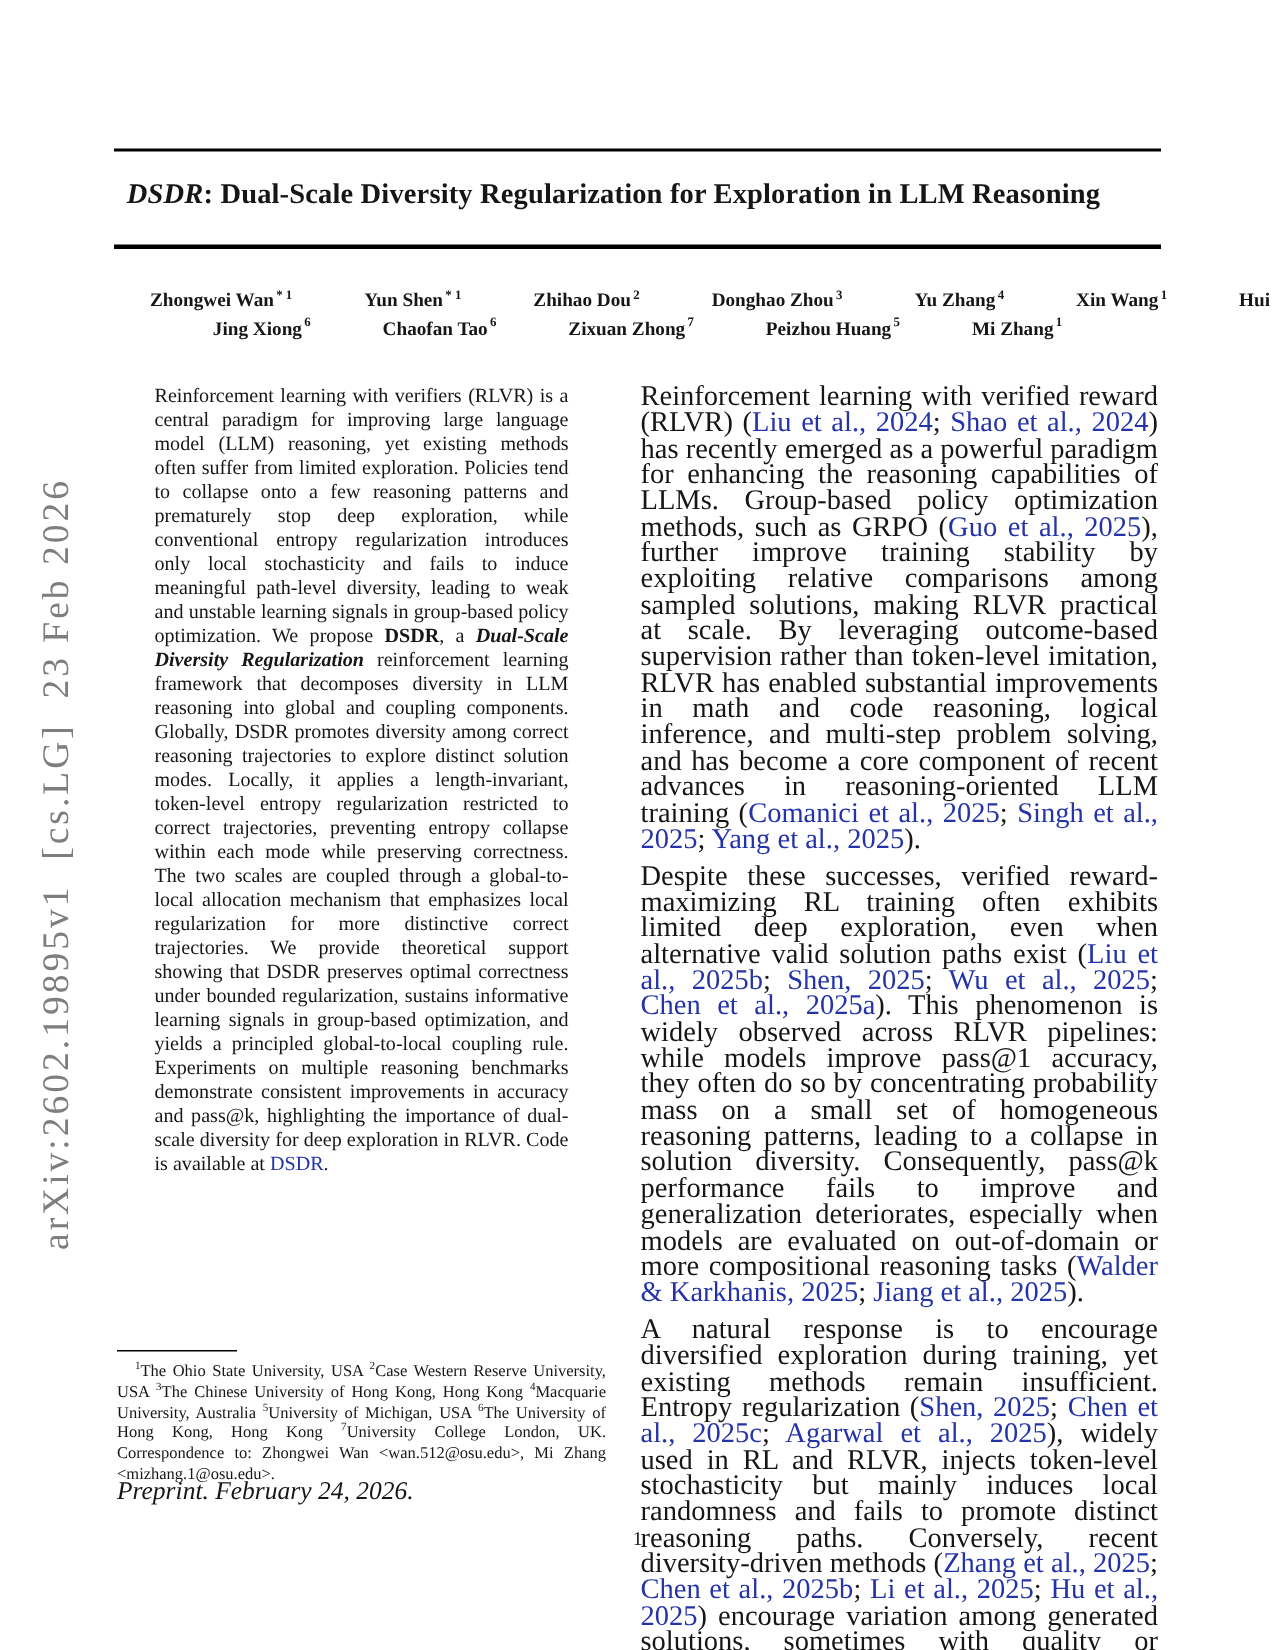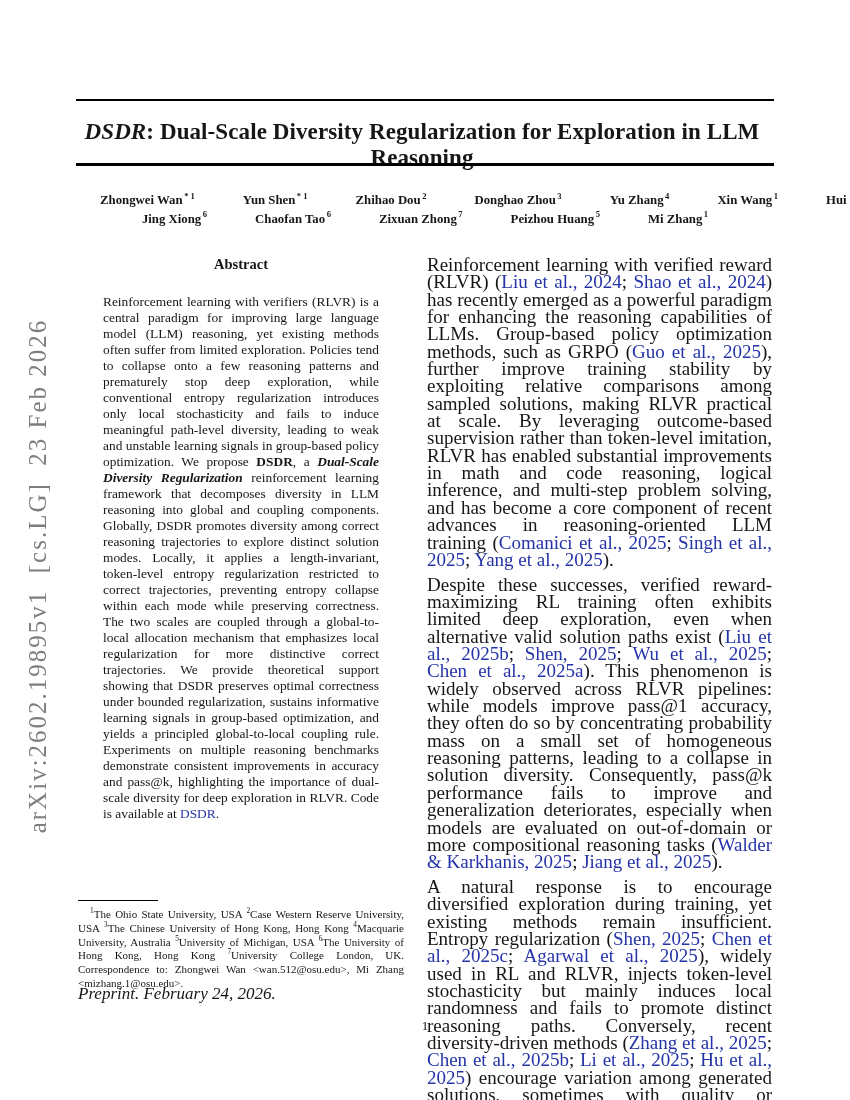--- a/index.html
+++ b/index.html
@@ -9,22 +9,22 @@
     color:#161616; overflow:hidden;
   }
   .arxiv-banner {
     position:absolute; left:-242px; top:562px; width:560px;
     text-align:center; transform:rotate(-90deg); transform-origin:center;
     font-size:25px; letter-spacing:2px; color:#7e7e7e; white-space:pre;
   }
   .rule-top { position:absolute; left:76px; top:99px; width:698px; height:1.5px; background:#000; }
   .rule-thick { position:absolute; left:76px; top:163px; width:698px; height:2.6px; background:#000; }
   .paper-title {
-    position:absolute; left:63px; top:119px; width:718px; text-align:center;
-    font-size:23px; font-weight:bold; letter-spacing:0.1px;
+    position:absolute; left:50px; top:119px; width:718px; text-align:center;
+    font-size:19px; font-weight:bold; letter-spacing:0.1px;
   }
   .authors {
     position:absolute; left:76px; top:191px; width:698px; text-align:center;
     font-size:12.8px; font-weight:bold; line-height:18.5px;
   }
   .author { margin:0 24px; white-space:nowrap; }
   .author .seg-sup { margin-left:1.5px; }
   .col-left  { position:absolute; left:78px;  top:256px; width:326px; }
   .col-right { position:absolute; left:427px; top:256px; width:345px; }
   .section-heading { font-size:14.5px; font-weight:bold; }
@@ -62,21 +62,20 @@
 <div class="paper-title"><span class="seg-bi">DSDR</span><span class="seg-b">: Dual-Scale Diversity Regularization for Exploration in LLM Reasoning</span></div>
 
 <div class="rule-thick"></div>
 
 <div class="authors">
   <div><span class="author"><span>Zhongwei Wan</span><span class="seg-sup">* 1</span></span><span class="author"><span>Yun Shen</span><span class="seg-sup">* 1</span></span><span class="author"><span>Zhihao Dou</span><span class="seg-sup">2</span></span><span class="author"><span>Donghao Zhou</span><span class="seg-sup">3</span></span><span class="author"><span>Yu Zhang</span><span class="seg-sup">4</span></span><span class="author"><span>Xin Wang</span><span class="seg-sup">1</span></span><span class="author"><span>Hui Shen</span><span class="seg-sup">5</span></span></div>
   <div><span class="author"><span>Jing Xiong</span><span class="seg-sup">6</span></span><span class="author"><span>Chaofan Tao</span><span class="seg-sup">6</span></span><span class="author"><span>Zixuan Zhong</span><span class="seg-sup">7</span></span><span class="author"><span>Peizhou Huang</span><span class="seg-sup">5</span></span><span class="author"><span>Mi Zhang</span><span class="seg-sup">1</span></span></div>
 </div>
 
 <div class="col-left">
-  <div class="section-heading abstract-heading">Abstract</div>
   <div class="abstract-body"><span>Reinforcement learning with verifiers (RLVR) is a central paradigm for improving large language model (LLM) reasoning, yet existing methods often suffer from limited exploration. Policies tend to collapse onto a few reasoning patterns and prematurely stop deep exploration, while conventional entropy regularization introduces only local stochasticity and fails to induce meaningful path-level diversity, leading to weak and unstable learning signals in group-based policy optimization. We propose </span><span class="seg-b">DSDR</span><span>, a </span><span class="seg-bi">Dual-Scale Diversity Regularization</span><span> reinforcement learning framework that decomposes diversity in LLM reasoning into global and coupling components. Globally, DSDR promotes diversity among correct reasoning trajectories to explore distinct solution modes. Locally, it applies a length-invariant, token-level entropy regularization restricted to correct trajectories, preventing entropy collapse within each mode while preserving correctness. The two scales are coupled through a global-to-local allocation mechanism that emphasizes local regularization for more distinctive correct trajectories. We provide theoretical support showing that DSDR preserves optimal correctness under bounded regularization, sustains informative learning signals in group-based optimization, and yields a principled global-to-local coupling rule. Experiments on multiple reasoning benchmarks demonstrate consistent improvements in accuracy and pass@k, highlighting the importance of dual-scale diversity for deep exploration in RLVR. Code is available at </span><span class="seg-link">DSDR</span><span>.</span></div>
 </div>
 
 <div class="col-right">
   <p class="body-par"><span>Reinforcement learning with verified reward (RLVR) (</span><span class="seg-link">Liu et al., 2024</span><span>; </span><span class="seg-link">Shao et al., 2024</span><span>) has recently emerged as a powerful paradigm for enhancing the reasoning capabilities of LLMs. Group-based policy optimization methods, such as GRPO (</span><span class="seg-link">Guo et al., 2025</span><span>), further improve training stability by exploiting relative comparisons among sampled solutions, making RLVR practical at scale. By leveraging outcome-based supervision rather than token-level imitation, RLVR has enabled substantial improvements in math and code reasoning, logical inference, and multi-step problem solving, and has become a core component of recent advances in reasoning-oriented LLM training (</span><span class="seg-link">Comanici et al., 2025</span><span>; </span><span class="seg-link">Singh et al., 2025</span><span>; </span><span class="seg-link">Yang et al., 2025</span><span>).</span></p>
   <p class="body-par"><span>Despite these successes, verified reward-maximizing RL training often exhibits limited deep exploration, even when alternative valid solution paths exist (</span><span class="seg-link">Liu et al., 2025b</span><span>; </span><span class="seg-link">Shen, 2025</span><span>; </span><span class="seg-link">Wu et al., 2025</span><span>; </span><span class="seg-link">Chen et al., 2025a</span><span>). This phenomenon is widely observed across RLVR pipelines: while models improve pass@1 accuracy, they often do so by concentrating probability mass on a small set of homogeneous reasoning patterns, leading to a collapse in solution diversity. Consequently, pass@k performance fails to improve and generalization deteriorates, especially when models are evaluated on out-of-domain or more compositional reasoning tasks (</span><span class="seg-link">Walder &amp; Karkhanis, 2025</span><span>; </span><span class="seg-link">Jiang et al., 2025</span><span>).</span></p>
   <p class="body-par"><span>A natural response is to encourage diversified exploration during training, yet existing methods remain insufficient. Entropy regularization (</span><span class="seg-link">Shen, 2025</span><span>; </span><span class="seg-link">Chen et al., 2025c</span><span>; </span><span class="seg-link">Agarwal et al., 2025</span><span>), widely used in RL and RLVR, injects token-level stochasticity but mainly induces local randomness and fails to promote distinct reasoning paths. Conversely, recent diversity-driven methods (</span><span class="seg-link">Zhang et al., 2025</span><span>; </span><span class="seg-link">Chen et al., 2025b</span><span>; </span><span class="seg-link">Li et al., 2025</span><span>; </span><span class="seg-link">Hu et al., 2025</span><span>) encourage variation among generated solutions, sometimes with quality or correctness constraints. However, these approaches are typically single-scale or weakly coupled across scales: token-level entropy or uncertainty control induces local stochasticity and rarely sustains distinct reasoning trajectories, while trajectory-level diversity alone fails to prevent intra-mode entropy collapse once a few correct templates dominate. Consequently, policies may still prematurely con-</span></p>
 </div>
 
 <div class="footnote-block">

